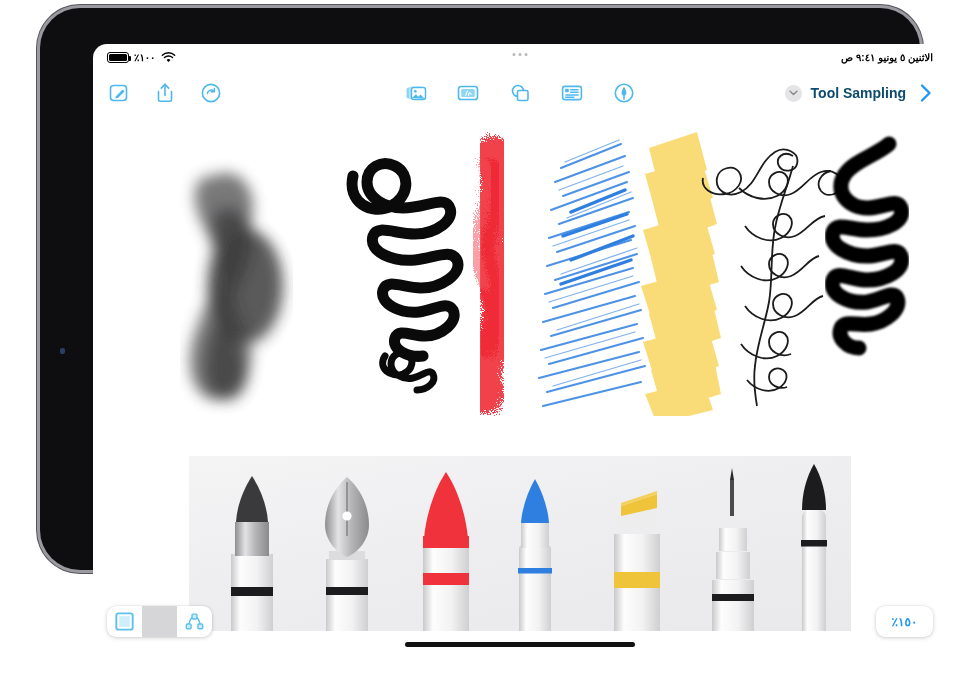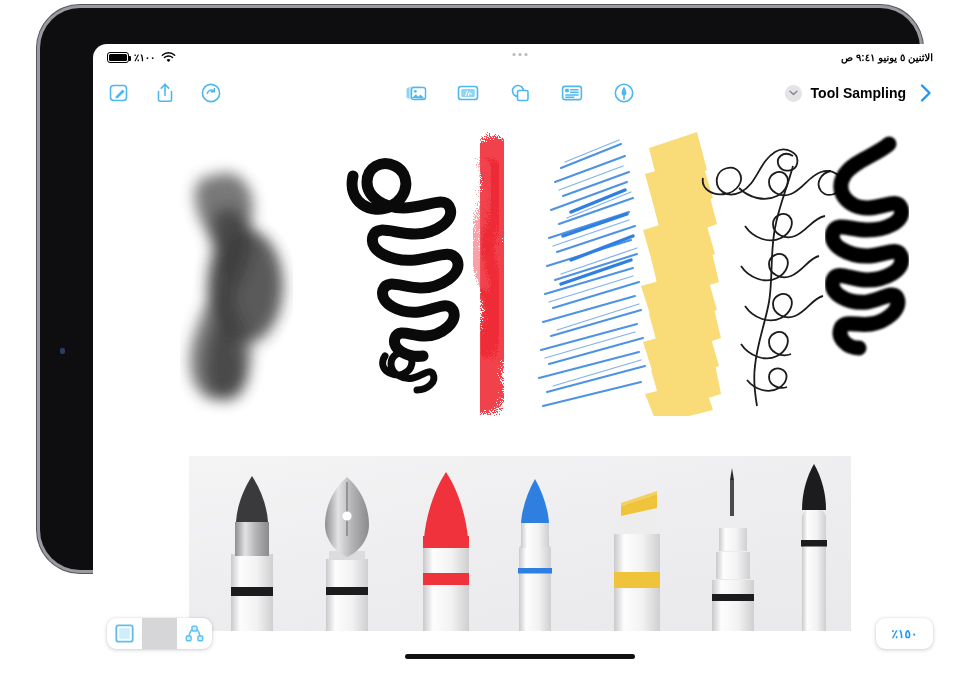--- a/index.html
+++ b/index.html
@@ -81,21 +81,21 @@
     padding: 0 14px;
   }
   .tb-left { display: flex; align-items: center; gap: 22px; }
   .tb-center {
     position: absolute; left: 50%;
     transform: translateX(-50%);
     display: flex; align-items: center; gap: 28px;
   }
   .tb-right { margin-left: auto; display: flex; align-items: center; gap: 9px; }
   .tb-icon { width: 24px; height: 24px; display: block; cursor: pointer; }
-  .doc-title { font-size: 14px; font-weight: 700; color: #000000; white-space: nowrap; }
+  .doc-title { font-size: 14px; font-weight: 700; color: #0c4a6e; white-space: nowrap; }
   .chev-down {
     width: 17px; height: 17px; border-radius: 50%;
     background: #e4e4e7; display: flex;
     align-items: center; justify-content: center;
   }
 
   
   #canvas-area {
     position: absolute; left: 0; top: 72px;
     width: 100%; height: 510px;
@@ -103,21 +103,21 @@
   }
   #strokes { position: absolute; left: 0; top: 0; width: 100%; height: 300px; }
   #tools-strip {
     position: absolute; left: 96px; top: 340px;
     width: 662px; height: 175px;
     background: linear-gradient(170deg,#f4f4f5 0%,#eeeef0 45%,#e9e9eb 100%);
   }
 
   
   #bottom-bar {
-    position: absolute; left: 0; bottom: 0;
+    position: absolute; left: 0; bottom: 12px;
     width: 100%; height: 40px;
   }
   #left-controls {
     position: absolute; left: 14px; bottom: 17px;
     display: flex; align-items: center;
     background: #fff; border-radius: 9px;
     box-shadow: 0 1px 4px rgba(0,0,0,.18), 0 0 0 .5px rgba(0,0,0,.05);
     height: 31px;
   }
   #left-controls > div {

